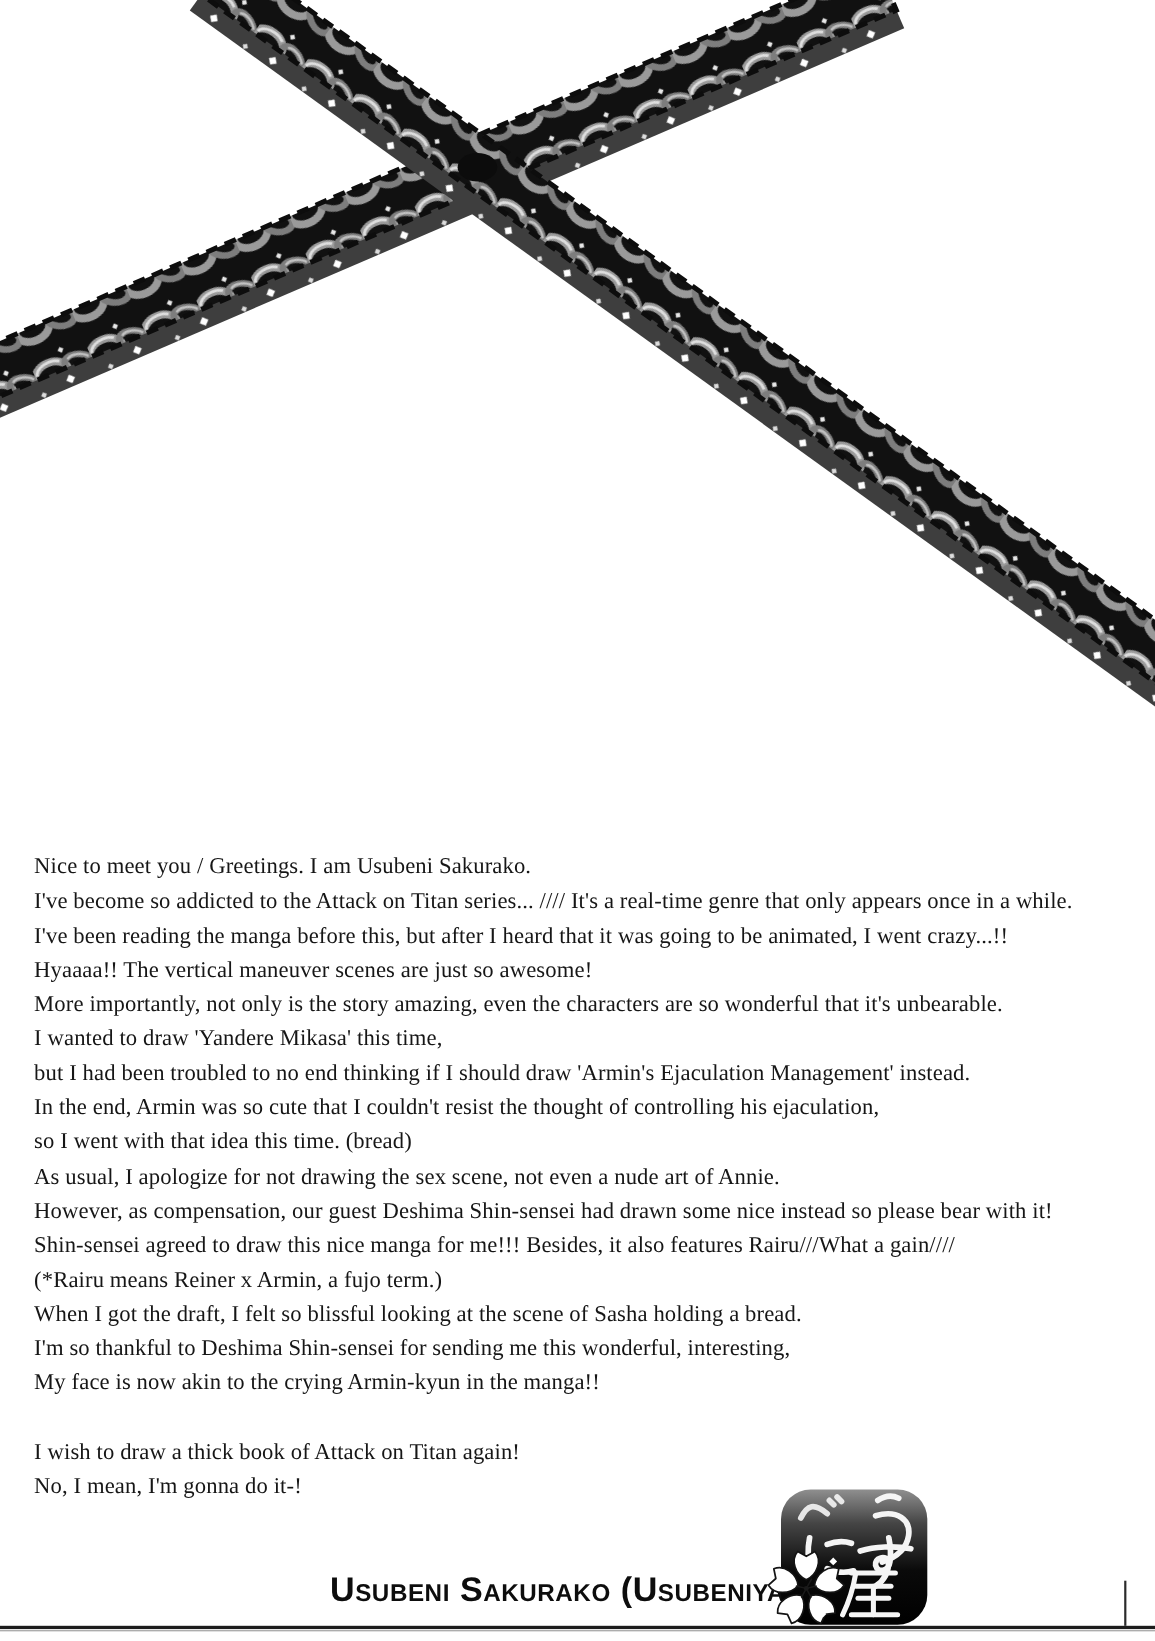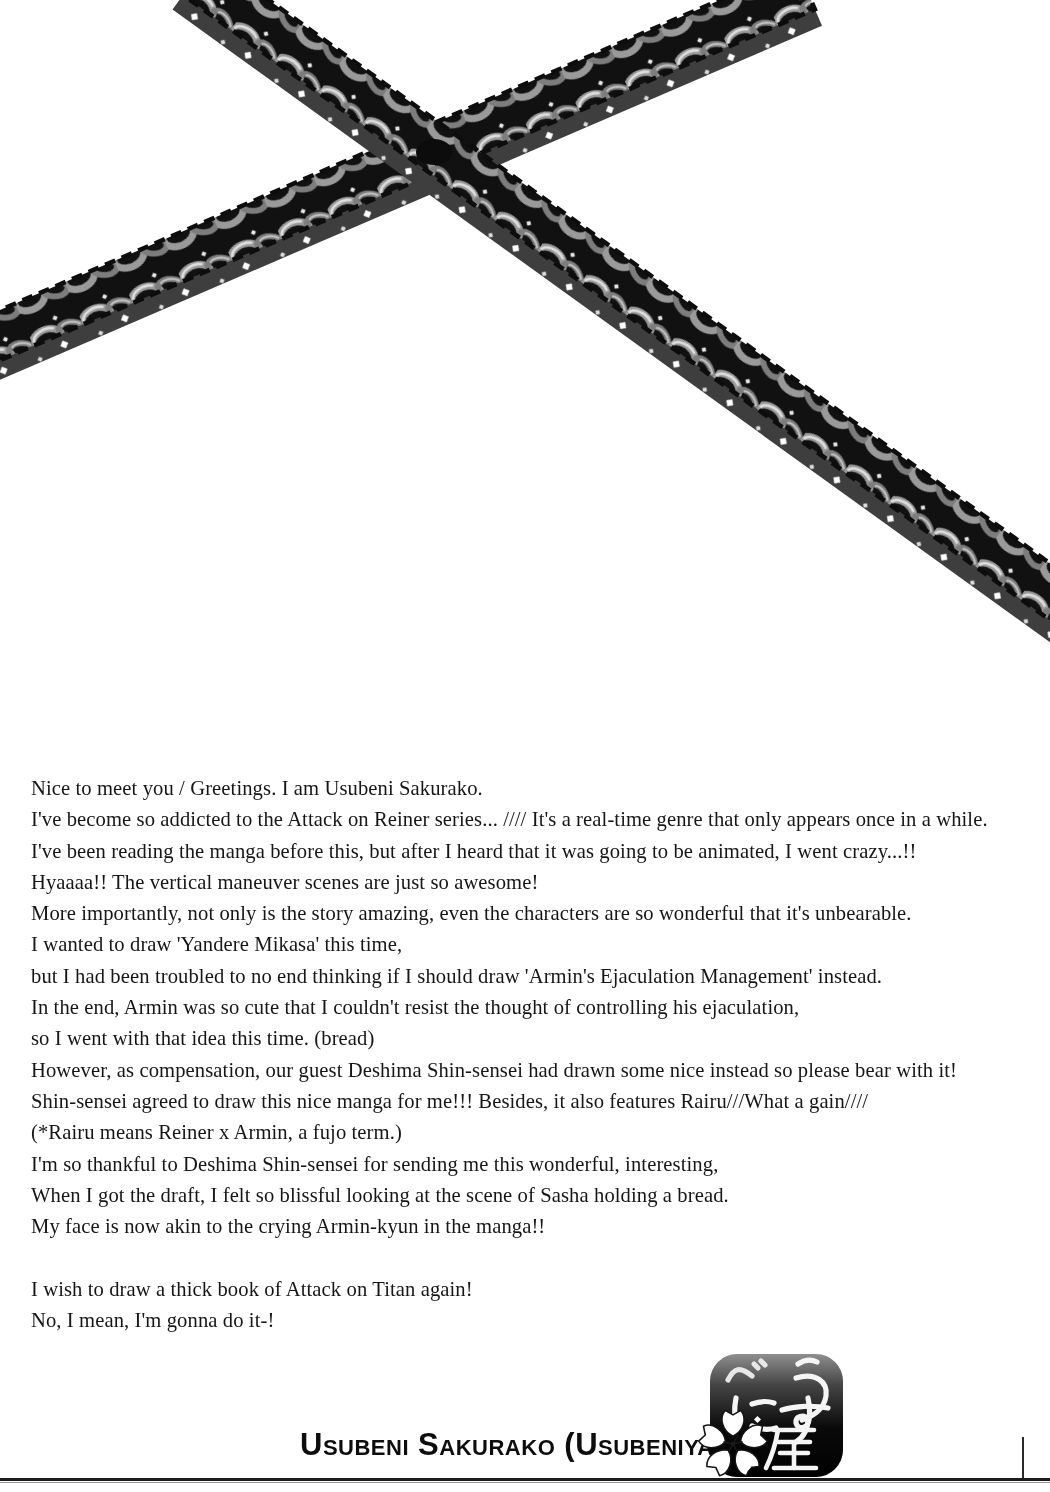--- a/index.html
+++ b/index.html
@@ -71,33 +71,34 @@
       <rect x="-5" y="-8" width="1190" height="48" fill="url(#shadPat)"></rect>
       <rect x="-10" y="-24" width="1195" height="46" fill="url(#linkPat)"></rect>
       <rect x="-10" y="-24" width="1195" height="46" fill="none" stroke="#0d0d0d" stroke-width="4.5" stroke-dasharray="11 7"></rect>
     </g>
 
     <ellipse cx="434" cy="152" rx="18" ry="13" fill="#0c0c0c"></ellipse>
   </svg>
 
   <div class="afterword">
       <div class="line">Nice to meet you / Greetings. I am Usubeni Sakurako.</div>
-      <div class="line">I've become so addicted to the Attack on Reiner series... //// It's a real-time genre that only appears once in a while.</div>
+      <div class="line">I've become so addicted to the Attack on Titan series... //// It's a real-time genre that only appears once in a while.</div>
       <div class="line">I've been reading the manga before this, but after I heard that it was going to be animated, I went crazy...!!</div>
       <div class="line">Hyaaaa!! The vertical maneuver scenes are just so awesome!</div>
       <div class="line">More importantly, not only is the story amazing, even the characters are so wonderful that it's unbearable.</div>
       <div class="line">I wanted to draw 'Yandere Mikasa' this time,</div>
       <div class="line">but I had been troubled to no end thinking if I should draw 'Armin's Ejaculation Management' instead.</div>
       <div class="line">In the end, Armin was so cute that I couldn't resist the thought of controlling his ejaculation,</div>
       <div class="line">so I went with that idea this time. (bread)</div>
+      <div class="line">As usual, I apologize for not drawing the sex scene, not even a nude art of Annie.</div>
       <div class="line">However, as compensation, our guest Deshima Shin-sensei had drawn some nice instead so please bear with it!</div>
       <div class="line">Shin-sensei agreed to draw this nice manga for me!!! Besides, it also features Rairu///What a gain////</div>
       <div class="line">(*Rairu means Reiner x Armin, a fujo term.)</div>
+      <div class="line">When I got the draft, I felt so blissful looking at the scene of Sasha holding a bread.</div>
       <div class="line">I'm so thankful to Deshima Shin-sensei for sending me this wonderful, interesting,</div>
-      <div class="line">When I got the draft, I felt so blissful looking at the scene of Sasha holding a bread.</div>
       <div class="line">My face is now akin to the crying Armin-kyun in the manga!!</div>
       <div class="line"></div>
       <div class="line">I wish to draw a thick book of Attack on Titan again!</div>
       <div class="line">No, I mean, I'm gonna do it-!</div>
     </div>
 
   <div class="signature">Usubeni Sakurako (Usubeniya)</div>
 
   <div class="logo">
     <span class="sr-only">うすべに屋</span>

